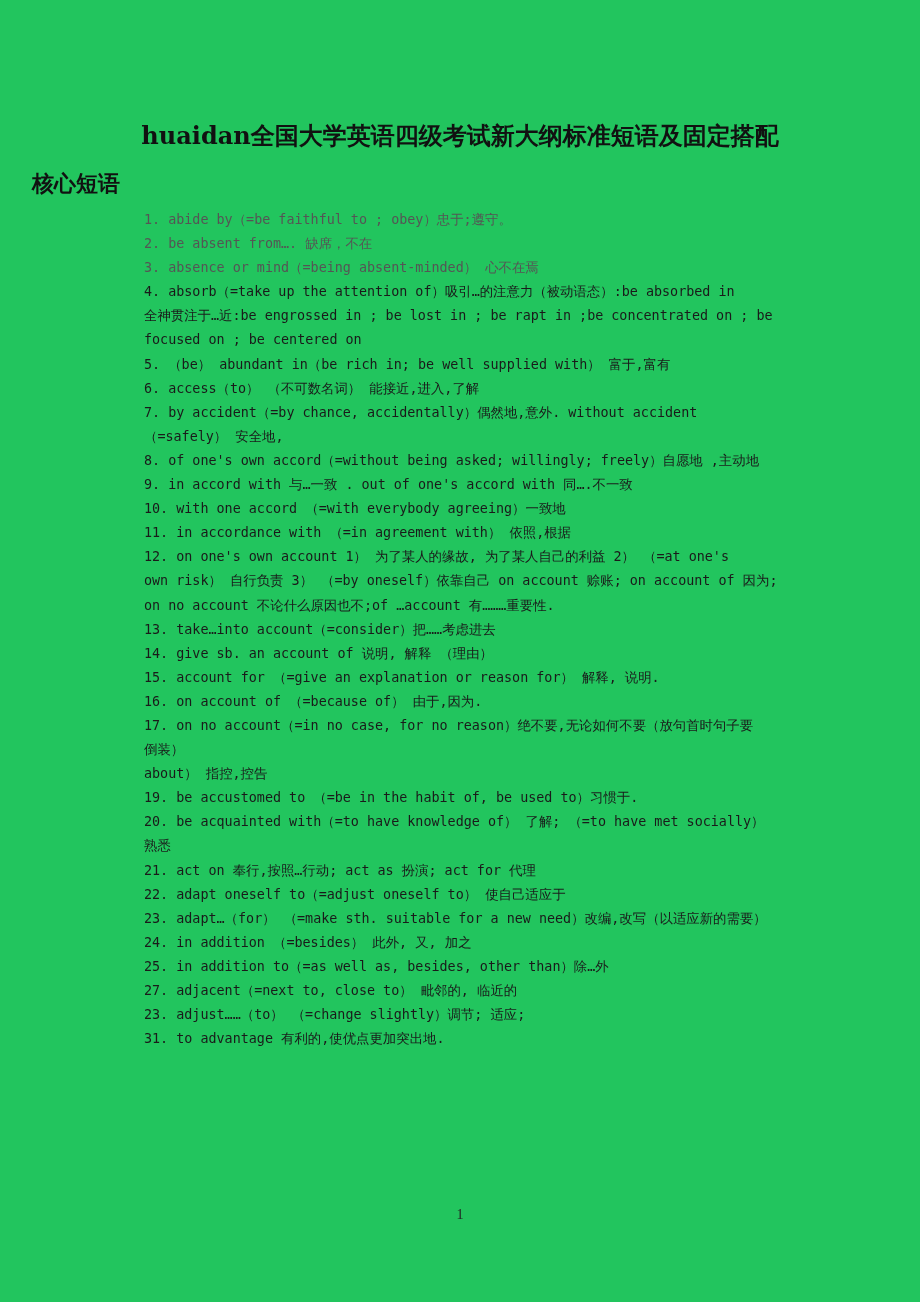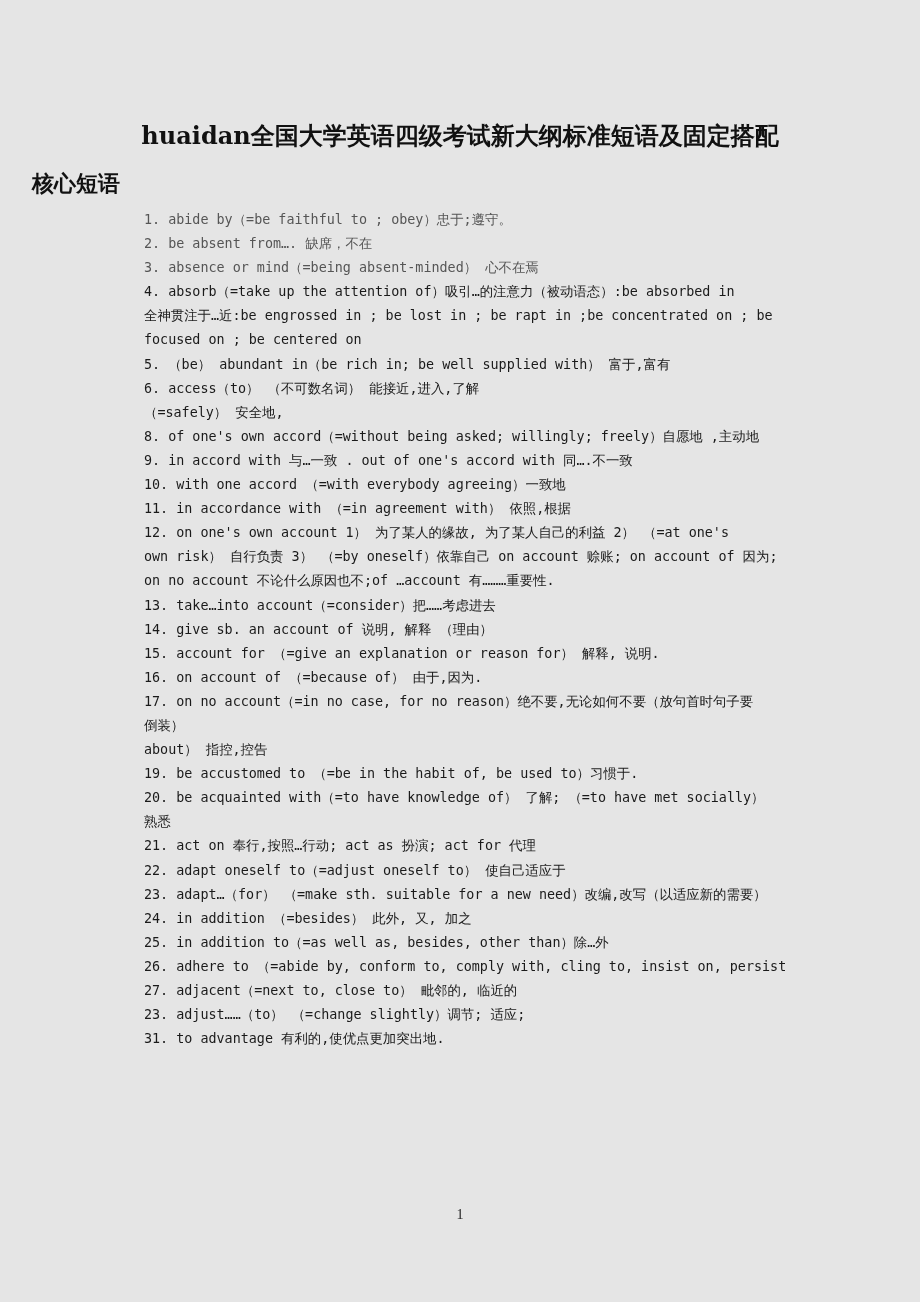--- a/index.html
+++ b/index.html
@@ -1,17 +1,17 @@
 <!DOCTYPE html>
 <html><head>
 <meta charset="utf-8">
 <style>
   html, body { margin:0; padding:0; background:#ffffff; }
   body { width:920px; height:1302px; position:relative; overflow:hidden; color:#111; }
-  .page { position:absolute; left:0; top:0; width:920px; height:1302px; background:#e5e5e5; }
+  .page { position:absolute; left:0; top:0; width:920px; height:1302px; background:#22c55e; }
   .title { position:absolute; left:0; width:920px; top:118px; text-align:center;
            font-family:"DejaVu Serif", serif; font-size:24px; font-weight:bold; letter-spacing:0; color:#111; line-height:36px; }
   .subtitle { position:absolute; left:0; width:920px; top:166px; 
            font-family:Liberation Sans, sans-serif; font-size:22px; font-weight:bold; color:#111; line-height:36px;padding-left:32px; }
   .body { position:absolute; left:144px; top:208px; width:680px; }
   .line { font-family:"DejaVu Sans Mono", monospace; font-size:13.4px; line-height:24.1px; height:24.1px; white-space:pre; color:#1a1a1a; overflow:visible; }
   .line.light { color:#555; }
   .pagenum { position:absolute; left:0; width:920px; top:1207px; text-align:center;
              font-family:"Liberation Serif", serif; font-size:14px; color:#222; }
 </style>
@@ -24,20 +24,21 @@
 
   <div class="body">
     <div class="line light">1. abide by（=be faithful to ; obey）忠于;遵守。</div>
     <div class="line light">2. be absent from…. 缺席，不在</div>
     <div class="line light">3. absence or mind（=being absent-minded） 心不在焉</div>
     <div class="line">4. absorb（=take up the attention of）吸引…的注意力（被动语态）:be absorbed in</div>
     <div class="line">全神贯注于…近:be engrossed in ; be lost in ; be rapt in ;be concentrated on ; be</div>
     <div class="line">focused on ; be centered on</div>
     <div class="line">5. （be） abundant in（be rich in; be well supplied with） 富于,富有</div>
     <div class="line">6. access（to） （不可数名词） 能接近,进入,了解</div>
+    <div class="line">7. by accident（=by chance, accidentally）偶然地,意外. without accident</div>
     <div class="line">（=safely） 安全地,</div>
     <div class="line">8. of one's own accord（=without being asked; willingly; freely）自愿地 ,主动地</div>
     <div class="line">9. in accord with 与…一致 . out of one's accord with 同….不一致</div>
     <div class="line">10. with one accord （=with everybody agreeing）一致地</div>
     <div class="line">11. in accordance with （=in agreement with） 依照,根据</div>
     <div class="line">12. on one's own account 1） 为了某人的缘故, 为了某人自己的利益 2） （=at one's</div>
     <div class="line">own risk） 自行负责 3） （=by oneself）依靠自己 on account 赊账; on account of 因为;</div>
     <div class="line">on no account 不论什么原因也不;of …account 有………重要性.</div>
     <div class="line">13. take…into account（=consider）把……考虑进去</div>
     <div class="line">14. give sb. an account of 说明, 解释 （理由）</div>
@@ -47,20 +48,19 @@
     <div class="line">倒装）</div>
     <div class="line">about） 指控,控告</div>
     <div class="line">19. be accustomed to （=be in the habit of, be used to）习惯于.</div>
     <div class="line">20. be acquainted with（=to have knowledge of） 了解; （=to have met socially）</div>
     <div class="line">熟悉</div>
     <div class="line">21. act on 奉行,按照…行动; act as 扮演; act for 代理</div>
     <div class="line">22. adapt oneself to（=adjust oneself to） 使自己适应于</div>
     <div class="line">23. adapt…（for） （=make sth. suitable for a new need）改编,改写（以适应新的需要）</div>
     <div class="line">24. in addition （=besides） 此外, 又, 加之</div>
     <div class="line">25. in addition to（=as well as, besides, other than）除…外</div>
-    <div class="line">26. adhere to （=abide by, conform to, comply with, cling to, insist on, persist</div>
     <div class="line">27. adjacent（=next to, close to） 毗邻的, 临近的</div>
     <div class="line">23. adjust……（to） （=change slightly）调节; 适应;</div>
     <div class="line">31. to advantage 有利的,使优点更加突出地.</div>
   </div>
 
   <div class="pagenum">1</div>
 </div>
 
 </body></html>

